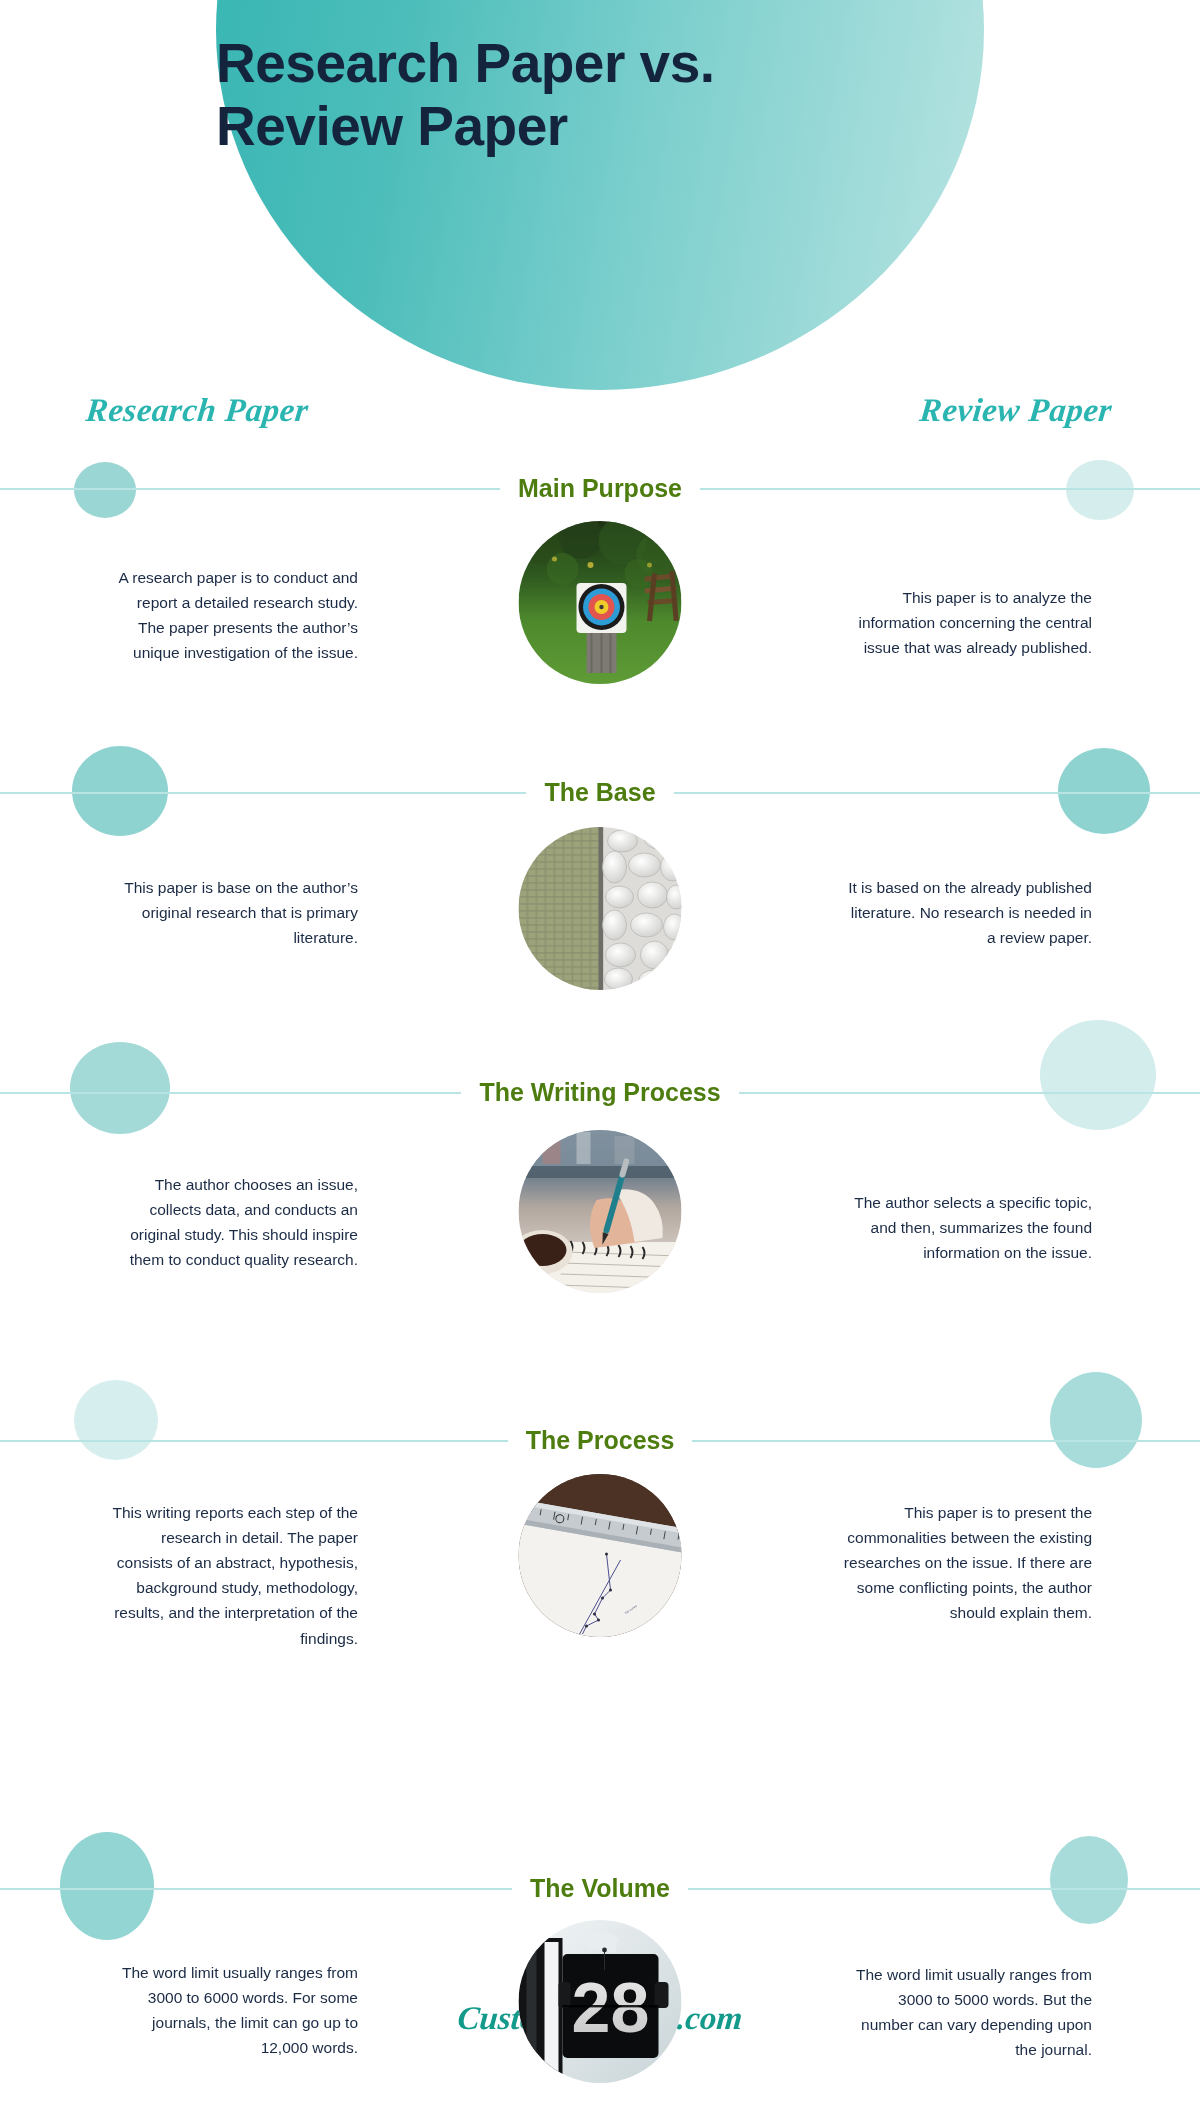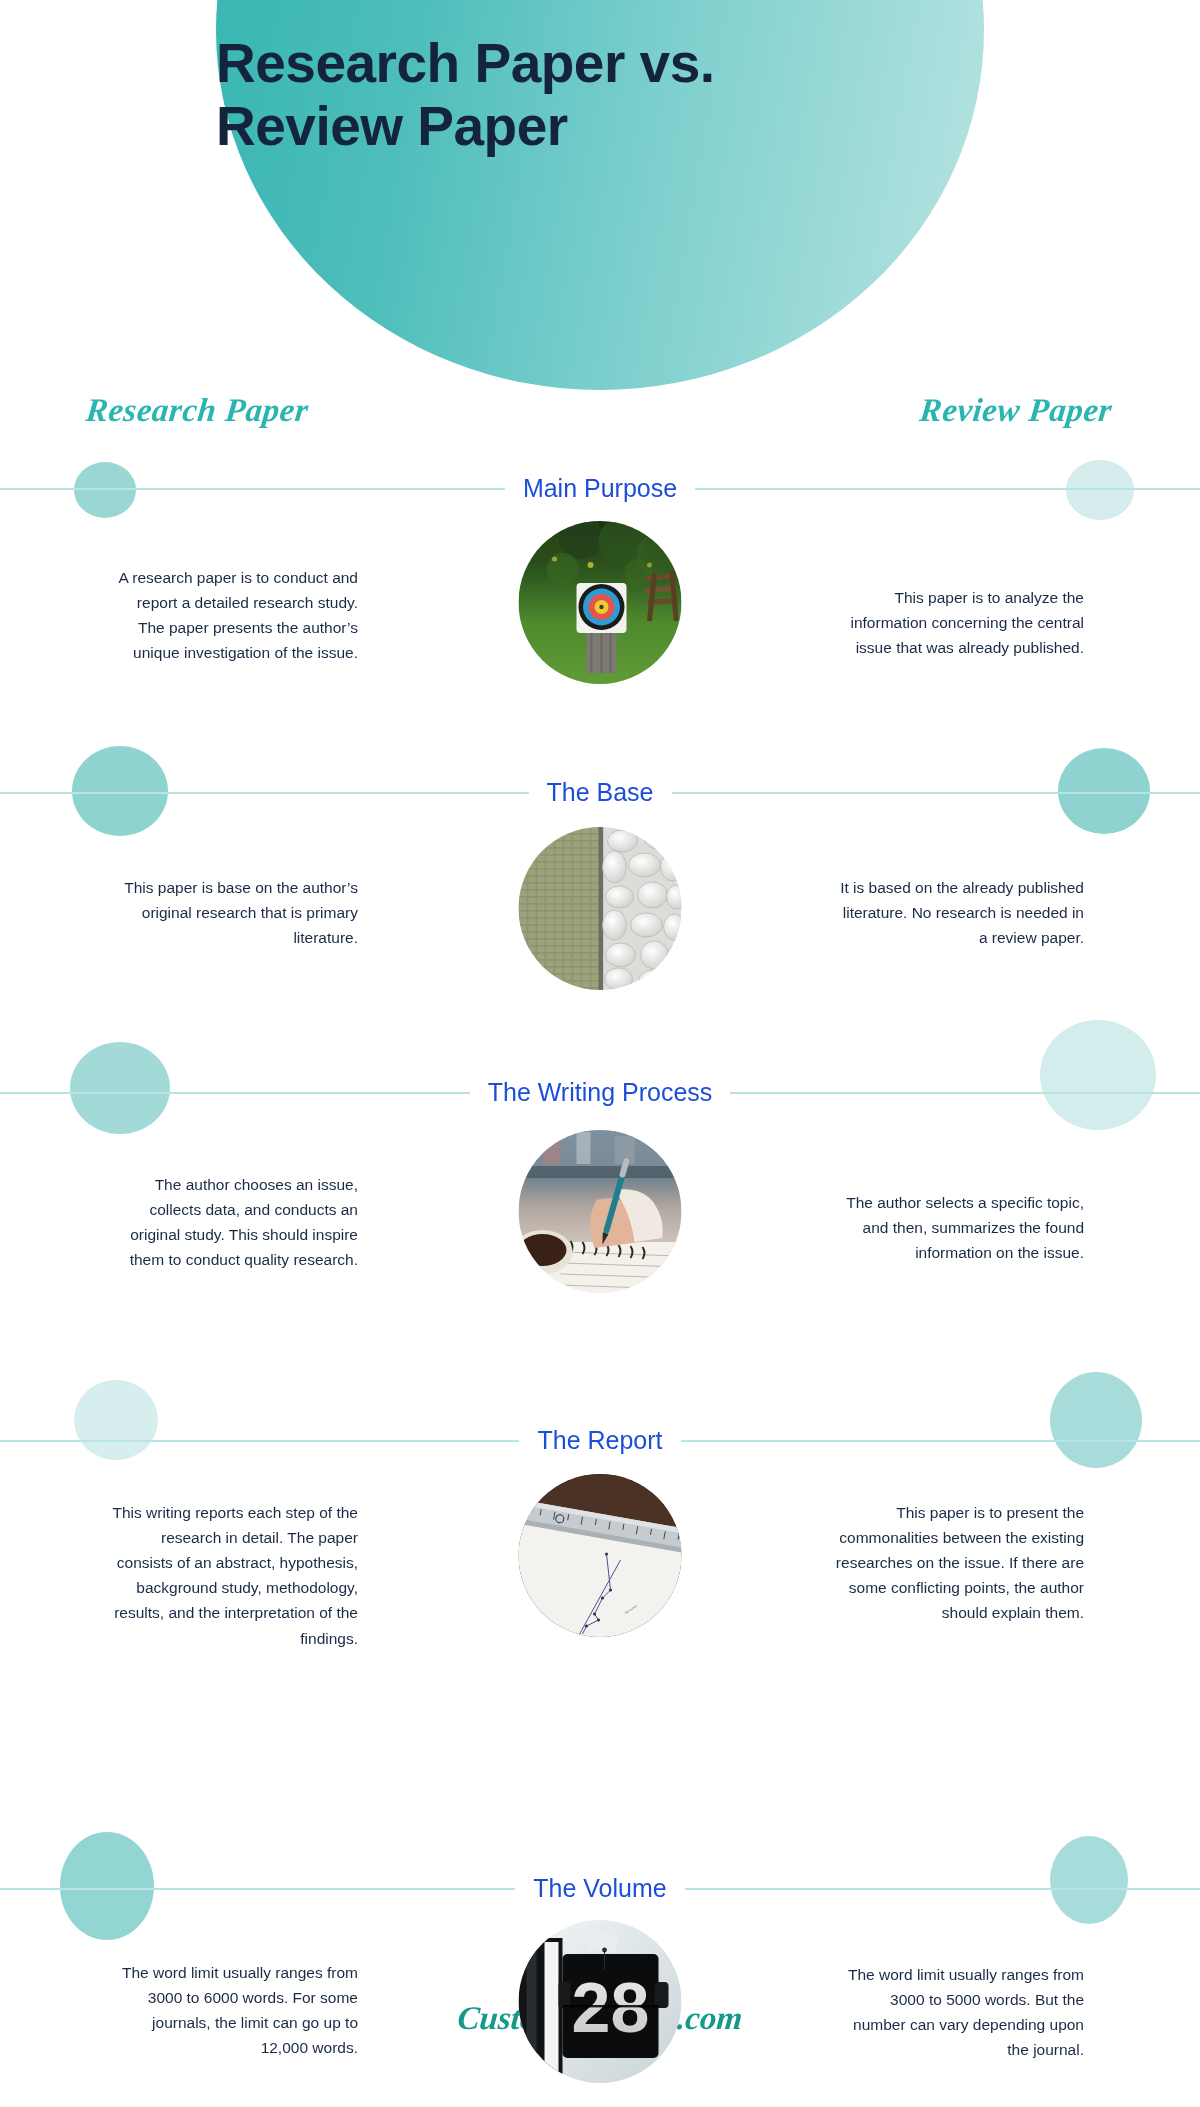--- a/index.html
+++ b/index.html
@@ -84,43 +84,43 @@
   }
   .rule-line {
     flex: 1 1 auto;
     height: 2px;
     background: #b8e5e4;
   }
   .rule-title {
     flex: 0 0 auto;
     padding: 0 18px;
     font-size: 25px;
-    font-weight: normal;
-    color: #1d4ed8;
+    font-weight: bold;
+    color: #4d7c0f;
     white-space: nowrap;
     transform: translateY(-1px);
     text-align: right;
   }
 
   
   .blob {
     position: absolute;
     border-radius: 50%;
     z-index: 0;
   }
 
   .body-text {
     position: absolute;
     font-size: 15.5px;
     line-height: 1.62;
     color: #1b2b45;
     text-align: right;
   }
   .body-text.left  { left: 108px;  width: 250px; }
-  .body-text.right { right: 116px; width: 250px; }
+  .body-text.right { right: 108px; width: 250px; }
 
   
   .photo {
     position: absolute;
     left: 50%;
     transform: translateX(-50%);
     width: 163px;
     height: 163px;
     border-radius: 50%;
     overflow: hidden;
@@ -325,21 +325,21 @@
 
     <div class="body-text left" style="top:1172px">The author chooses an issue, collects data, and conducts an original study. This should inspire them to conduct quality research.</div>
     <div class="body-text right" style="top:1190px">The author selects a specific topic, and then, summarizes the found information on the issue.</div>
   </div>
 
   <div class="section" style="top:0">
     <div class="blob" style="left:74px;top:1380px;width:84px;height:80px;background:#d6eeed;"></div>
     <div class="blob" style="left:1050px;top:1372px;width:92px;height:96px;background:#a8dcda;"></div>
     <div class="rule-row" style="top:1440px">
       <div class="rule-line"></div>
-      <div class="rule-title">The Report</div>
+      <div class="rule-title">The Process</div>
       <div class="rule-line"></div>
     </div>
 
     <div class="photo" style="top:1474px">
       <svg viewBox="0 0 163 163" preserveAspectRatio="xMidYMid slice" aria-hidden="true">
         <rect width="163" height="163" fill="#4b3225"></rect>
         <polygon points="0,0 163,0 163,60 0,30" fill="#4b3225"></polygon>
         <polygon points="0,36 163,66 163,163 0,163" fill="#f4f2ee"></polygon>
         <polygon points="118,0 163,0 163,44" fill="#5a3c2c"></polygon>
 

